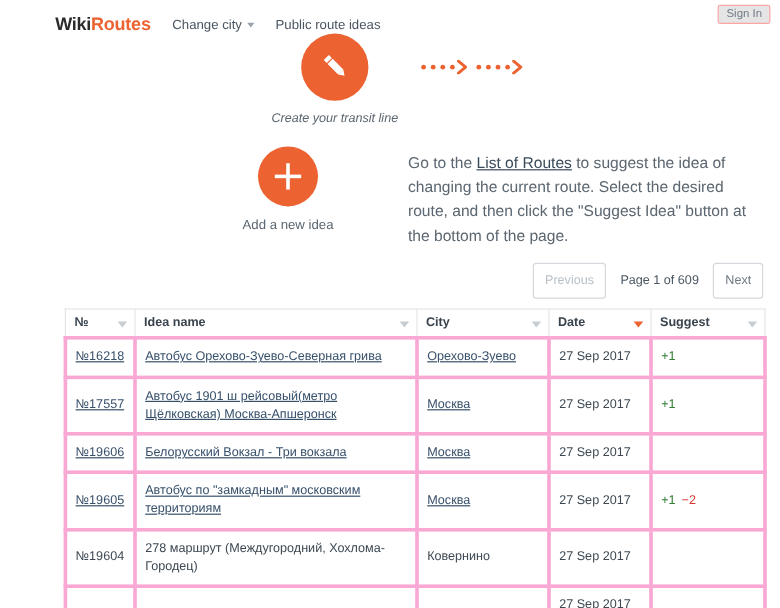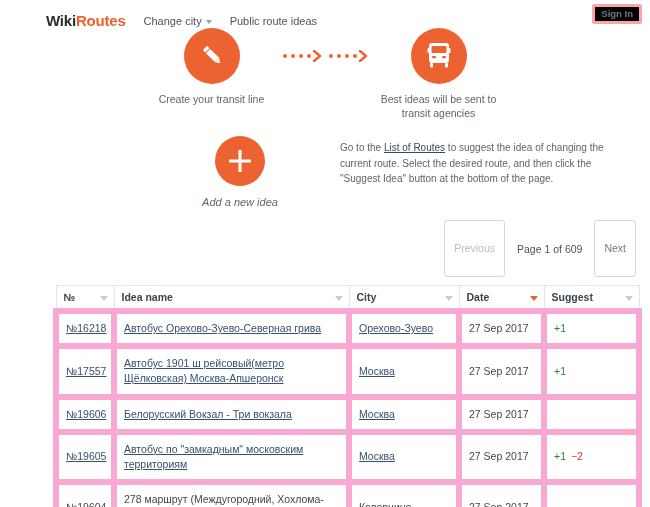--- a/index.html
+++ b/index.html
@@ -50,40 +50,40 @@
     border-right: 3.5px solid transparent;
     border-top: 4px solid #9aa3ab;
     vertical-align: middle;
   }
   .signin {
     position: absolute;
     right: 8px;
     top: 4px;
     font-size: 9.5px;
     color: #6f7a85;
-    border: 3px solid #fca5a5;
+    border: 1px solid #fca5a5;
     border-radius: 2px;
     padding: 2px 6px;
-    background: #000000;
+    background: #e5e5e5;
     cursor: pointer;
     line-height: 1.1;
-    font-weight: bold;
   }
 
   
   .steps {
     margin-top: 2px;
     display: flex;
     align-items: flex-start;
     justify-content: center;
     gap: 0;
   }
   .step {
     width: 135px;
     text-align: center;
+    font-style: italic;
   }
   .circle {
     width: 56px;
     height: 56px;
     border-radius: 50%;
     background: #ec6231;
     margin: 0 auto;
     display: flex;
     align-items: center;
     justify-content: center;
@@ -135,27 +135,26 @@
   }
   .plus-circle::after {
     left: 50%; top: 50%;
     width: 3px; height: 22px;
     transform: translate(-50%, -50%);
   }
   .add-label {
     margin-top: 10px;
     font-size: 11px;
     color: #5b6670;
-    font-style: italic;
   }
   .desc {
     width: 290px;
     margin-left: 0px;
     margin-top: 4px;
-    font-size: 10px;
+    font-size: 13px;
     line-height: 1.55;
     color: #5b6670;
   }
   .desc a {
     color: #3b4a5a;
     text-decoration: underline;
   }
 
   
   .pager {
@@ -164,21 +163,21 @@
     justify-content: flex-end;
     padding-right: 14px;
     margin-top: 12px;
     gap: 0;
   }
   .pgbtn {
     border: 1px solid #d5d9dd;
     border-radius: 3px;
     background: #fff;
     font-size: 10.5px;
-    padding: 21px 9px;
+    padding: 8px 9px;
     color: #6f7a85;
     cursor: pointer;
     line-height: 1.2;
   }
   .pgbtn.disabled { color: #b9c0c6; }
   .pginfo {
     font-size: 10.5px;
     color: #4a5560;
     padding: 0 12px;
     white-space: nowrap;
@@ -215,21 +214,21 @@
     border-left: 4px solid transparent;
     border-right: 4px solid transparent;
     border-top: 5px solid #c8cdd2;
   }
   table.ideas th .sort.active {
     border-top-color: #ec6231;
   }
   table.ideas td {
     font-size: 10.5px;
     padding: 7px 7px;
-    border: 6px solid #f9a8d4;
+    border: 3px solid #f9a8d4;
     vertical-align: middle;
     line-height: 1.45;
     color: #3d4852;
   }
   td.num, td.idea, td.city { }
   .lnk {
     color: #37506b;
     text-decoration: underline;
     cursor: pointer;
   }
@@ -286,37 +285,20 @@
   <div class="arrow">
     <svg width="40" height="12" viewBox="0 0 40 12">
       <circle cx="3" cy="6" r="2" fill="#ec6231"></circle>
       <circle cx="11" cy="6" r="2" fill="#ec6231"></circle>
       <circle cx="19" cy="6" r="2" fill="#ec6231"></circle>
       <circle cx="27" cy="6" r="2" fill="#ec6231"></circle>
       <polyline points="32,1 38,6 32,11" fill="none" stroke="#ec6231" stroke-width="2.4" stroke-linecap="round" stroke-linejoin="round"></polyline>
     </svg>
   </div>
 
-  <div class="step">
-    <div class="circle">
-      <span>
-        <svg width="32" height="32" viewBox="0 0 32 32">
-          <rect x="6" y="4" width="20" height="20" rx="3" fill="#ffffff"></rect>
-          <rect x="8.5" y="7" width="15" height="7" rx="1.2" fill="#ec6231"></rect>
-          <rect x="9" y="17" width="4" height="2.2" rx="1" fill="#ec6231"></rect>
-          <rect x="19" y="17" width="4" height="2.2" rx="1" fill="#ec6231"></rect>
-          <rect x="7" y="24" width="3" height="4.5" rx="1" fill="#ffffff"></rect>
-          <rect x="22" y="24" width="3" height="4.5" rx="1" fill="#ffffff"></rect>
-          <rect x="4.5" y="9" width="2" height="5" rx="1" fill="#ffffff"></rect>
-          <rect x="25.5" y="9" width="2" height="5" rx="1" fill="#ffffff"></rect>
-        </svg>
-      </span>
-    </div>
-    <div class="step-label">Best ideas will be sent to transit agencies</div>
-  </div>
 
 </div>
 
 <div class="midsection">
   <div class="add-block">
     <div class="plus-circle"></div>
     <div class="add-label">Add a new idea</div>
   </div>
   <div class="desc">
     <span>Go to the </span><a>List of Routes</a><span> to suggest the idea of changing the current route. Select the desired route, and then click the "Suggest Idea" button at the bottom of the page.</span>

